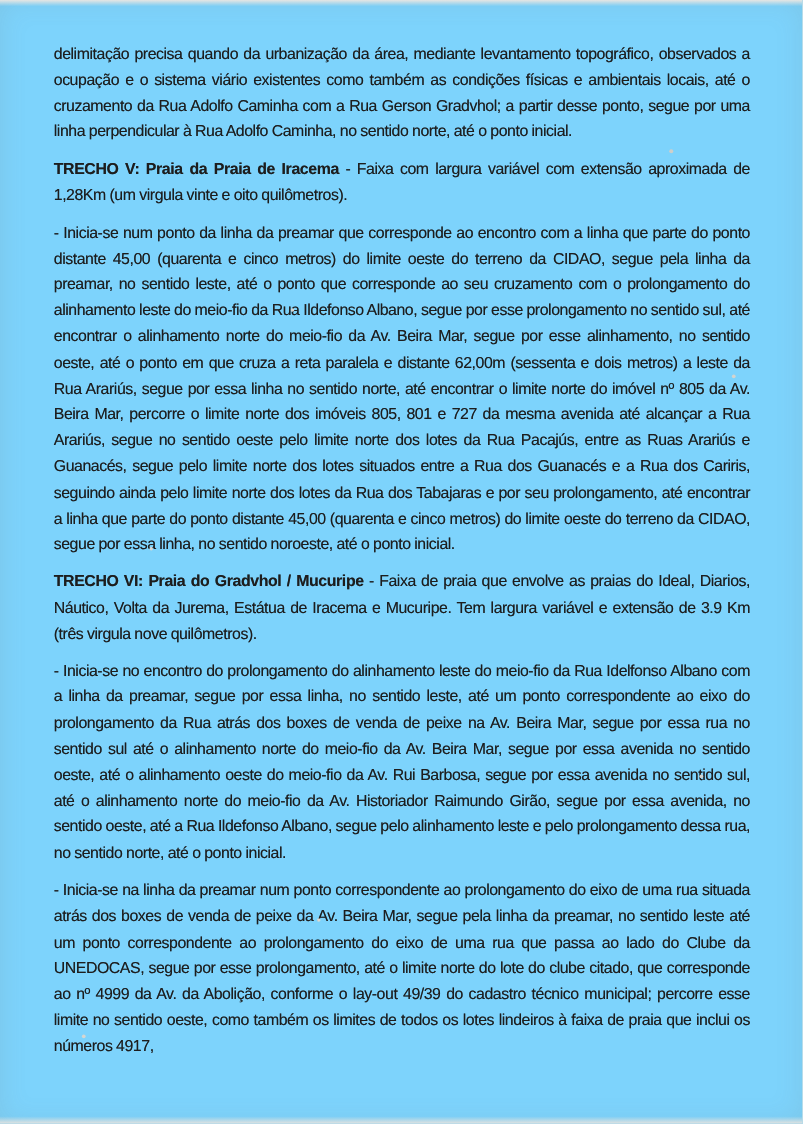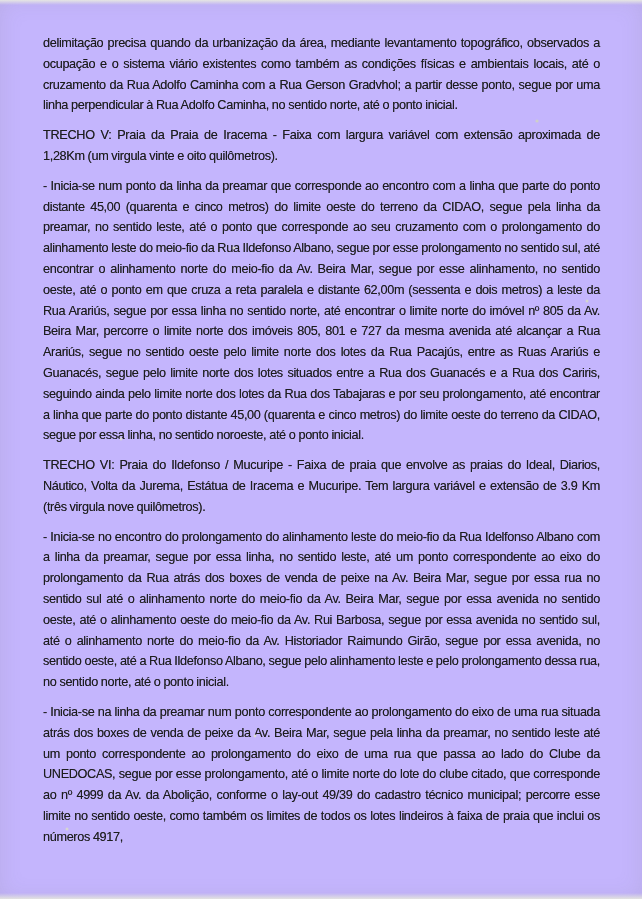--- a/index.html
+++ b/index.html
@@ -7,21 +7,21 @@
     margin: 0;
     padding: 0;
     background: #e9e9e7;
   }
   .page {
     position: relative;
     box-sizing: border-box;
     width: 642px;
     height: 899px;
     margin: 0;
-    background: #c4b5fd;
+    background: #7dd3fc;
     box-shadow: inset 0 0 22px rgba(110,110,100,0.14);
     overflow: hidden;
     font-family: "Liberation Sans", "DejaVu Sans", sans-serif;
     color: #1d1d1d;
   }
   .page::before {
     
     content: "";
     position: absolute;
     left: 0; top: 0;
@@ -45,21 +45,21 @@
   .para {
     margin: 0 0 9px 0;
     font-size: 12.7px;
     line-height: 20.8px;
     text-align: justify;
     letter-spacing: -0.35px;
     word-spacing: -0.2px;
     text-shadow: 0 0 0.45px rgba(20,20,20,0.55); 
   }
   .para strong {
-    font-weight: normal;
+    font-weight: bold;
     letter-spacing: -0.3px;
   }
   .speckles {
     position: absolute;
     left: 0; top: 0;
     width: 2px; height: 2px;
     background: transparent;
     border-radius: 50%;
     box-shadow:
       536px 120px 0 0.6px #cfcfca,
@@ -81,21 +81,21 @@
   <div class="content">
 
     <p class="para">delimitação precisa quando da urbanização da área, mediante levantamento topográfico, observados a ocupação e o sistema viário existentes como também as condições físicas e  ambientais  locais, até o cruzamento da Rua Adolfo Caminha com a Rua Gerson Gradvhol;  a partir desse ponto, segue por uma linha perpendicular à Rua Adolfo Caminha, no sentido norte, até o ponto inicial.</p>
 
     <section>
       <p class="para"><strong>TRECHO V: Praia da Praia de Iracema</strong><span> - Faixa com largura variável com extensão aproximada de 1,28Km (um virgula vinte e oito quilômetros).</span></p>
       <p class="para">- Inicia-se num ponto da linha da preamar que corresponde ao encontro com a linha que parte do ponto distante 45,00 (quarenta e cinco metros) do limite oeste do terreno da CIDAO,  segue pela linha da preamar, no sentido leste, até o ponto que corresponde ao seu cruzamento com o prolongamento do alinhamento leste do meio-fio da Rua Ildefonso Albano,  segue por esse prolongamento no sentido sul, até encontrar o alinhamento norte do meio-fio da Av. Beira Mar,  segue por esse alinhamento, no sentido oeste, até o ponto em que cruza a reta paralela e distante 62,00m (sessenta e dois metros) a leste da Rua Arariús,  segue por essa linha no sentido norte, até encontrar o limite norte do imóvel nº 805 da Av. Beira Mar, percorre o limite norte dos imóveis 805, 801 e 727 da mesma avenida até alcançar a Rua Arariús,  segue no sentido oeste pelo limite norte dos lotes da Rua Pacajús, entre as Ruas Arariús e Guanacés,  segue pelo limite norte dos lotes situados entre a Rua dos Guanacés e a Rua dos Cariris,  seguindo ainda pelo limite norte dos lotes da Rua dos Tabajaras e por seu prolongamento, até encontrar a linha que parte do ponto distante 45,00 (quarenta e cinco metros) do limite oeste do terreno da CIDAO,   segue por essa linha, no sentido noroeste, até o ponto inicial.</p>
     </section>
 
     <section>
-      <p class="para"><strong>TRECHO VI: Praia do Ildefonso / Mucuripe</strong><span> - Faixa de praia que envolve as praias do Ideal,  Diarios, Náutico, Volta da Jurema, Estátua de Iracema e Mucuripe. Tem largura variável e extensão de 3.9 Km (três virgula nove quilômetros).</span></p>
+      <p class="para"><strong>TRECHO VI: Praia do Gradvhol / Mucuripe</strong><span> - Faixa de praia que envolve as praias do Ideal,  Diarios, Náutico, Volta da Jurema, Estátua de Iracema e Mucuripe. Tem largura variável e extensão de 3.9 Km (três virgula nove quilômetros).</span></p>
       <p class="para">- Inicia-se no encontro do prolongamento do alinhamento leste do meio-fio da Rua Idelfonso Albano com a linha da preamar,  segue por essa linha, no sentido leste, até um ponto correspondente ao eixo do prolongamento da Rua atrás dos boxes de venda de peixe na Av. Beira Mar,  segue por essa rua no sentido sul até o alinhamento norte do meio-fio da Av. Beira Mar,  segue por essa avenida no sentido oeste, até o alinhamento oeste do meio-fio da Av. Rui Barbosa,  segue por essa avenida no sentido sul, até o alinhamento norte do meio-fio da Av. Historiador Raimundo Girão,  segue por essa avenida, no sentido oeste, até a Rua Ildefonso Albano,  segue pelo alinhamento leste e pelo prolongamento dessa rua, no sentido norte, até o ponto inicial.</p>
     </section>
 
     <section>
       <p class="para">- Inicia-se na linha da preamar num ponto correspondente ao prolongamento do eixo de uma rua situada atrás dos boxes de venda de peixe da Av. Beira Mar,  segue pela linha da preamar, no sentido leste até um ponto correspondente ao prolongamento do eixo de uma rua que passa ao lado do Clube da UNEDOCAS, segue por esse prolongamento, até o limite norte do lote do clube citado, que corresponde ao nº 4999 da Av. da Abolição, conforme o lay-out 49/39 do cadastro técnico municipal;  percorre esse limite no sentido oeste, como também os limites de todos os lotes lindeiros à faixa de praia que inclui os números 4917,</p>
     </section>
 
   </div>
 </div>
 

